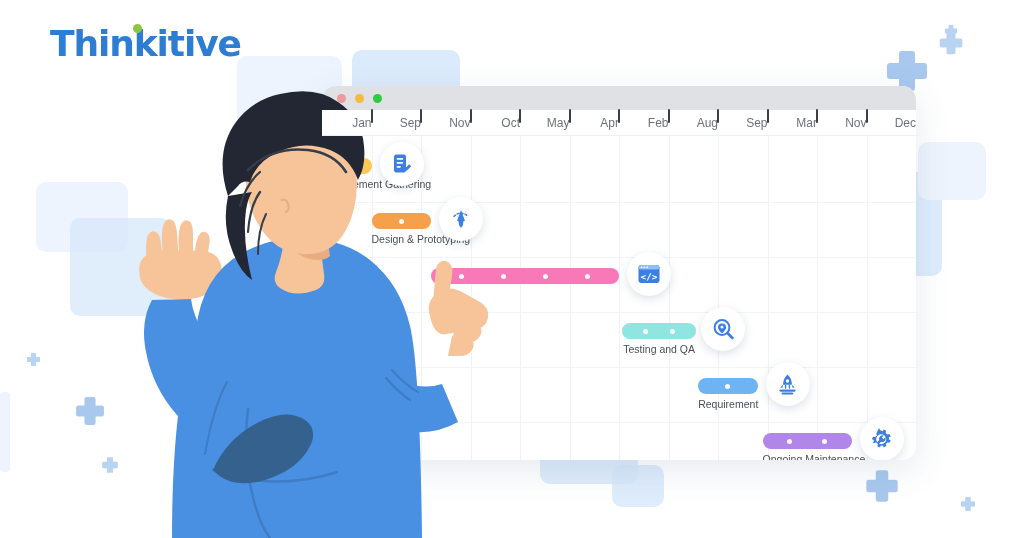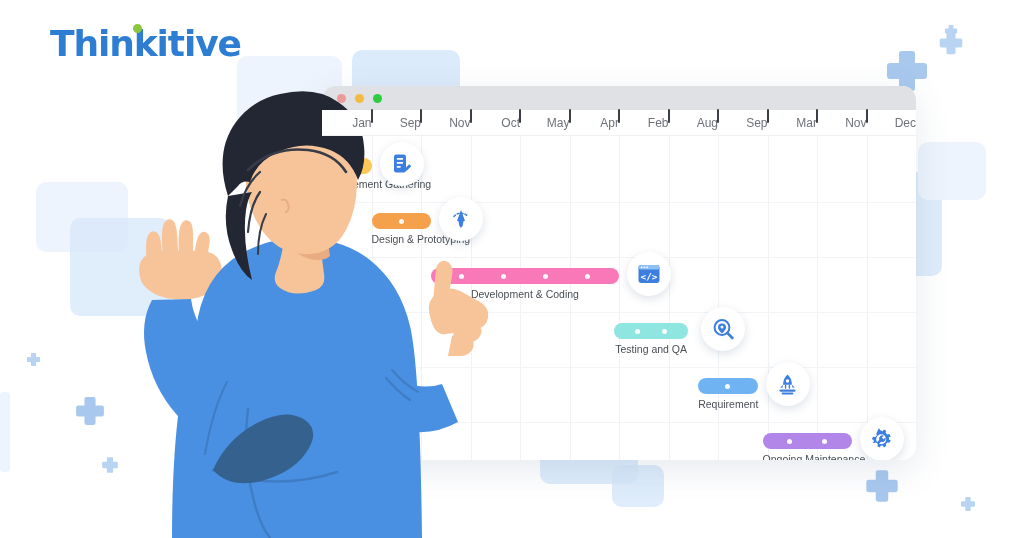--- a/index.html
+++ b/index.html
@@ -246,33 +246,32 @@
               <path d="M5 9.5a9 9 0 0 1 14 0" fill="none" stroke="#3d7fe0" stroke-width="1.5" stroke-linecap="round" stroke-dasharray="2 2"></path>
             </svg>
           </div>
           <div class="task" style="left: 108.9px; top: 132px; width: 188.1px;">
             <div class="bar" style="background: rgb(248, 120, 184);">
               <span class="node"></span>
               <span class="node"></span>
               <span class="node"></span>
               <span class="node"></span>
             </div>
-            <div class="tlabel">Development &amp; Coding</div>
           </div>
           <div class="badge" style="width: 44px; height: 44px; left: 305px; top: 116px;">
             <svg width="26" height="26" viewBox="0 0 26 26">
               <rect x="2.5" y="4" width="21" height="18" rx="2.4" fill="#3d7fe0"></rect>
               <rect x="2.5" y="4" width="21" height="4.6" rx="2.4" fill="#8fc0f5"></rect>
               <circle cx="5.6" cy="6.3" r=".9" fill="#fff"></circle>
               <circle cx="8.4" cy="6.3" r=".9" fill="#fff"></circle>
               <circle cx="11.2" cy="6.3" r=".9" fill="#fff"></circle>
               <text x="13" y="18.6" font-size="9.4" font-family="DejaVu Sans Mono, monospace" fill="#fff" text-anchor="middle" font-weight="bold">&lt;/&gt;</text>
             </svg>
           </div>
-          <div class="task" style="left: 292px; top: 187px; width: 74.25px;">
+          <div class="task" style="left: 300px; top: 187px; width: 74.25px;">
             <div class="bar" style="background: rgb(143, 230, 224);">
               <span class="node"></span>
               <span class="node"></span>
             </div>
             <div class="tlabel">Testing and QA</div>
           </div>
           <div class="badge" style="width: 44px; height: 44px; left: 379.25px; top: 171px;">
             <svg width="25" height="25" viewBox="0 0 25 25">
               <circle cx="11" cy="10.5" r="7.4" fill="none" stroke="#3d7fe0" stroke-width="2"></circle>
               <path d="M7 10.5a4 4 0 0 1 8 0c0 2.6-4 6-4 6s-4-3.4-4-6z" fill="#3d7fe0"></path>

